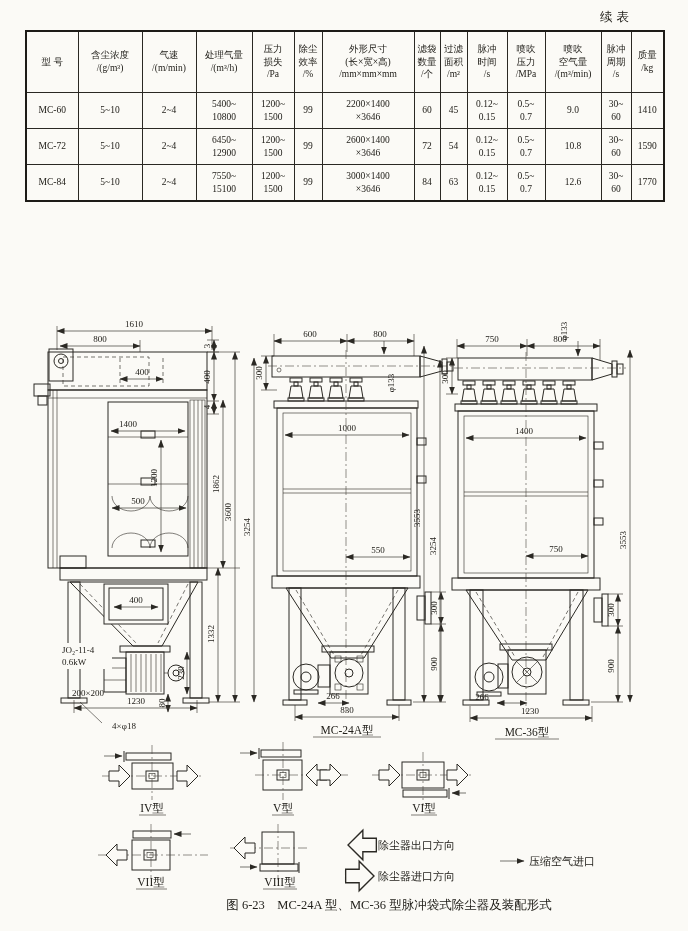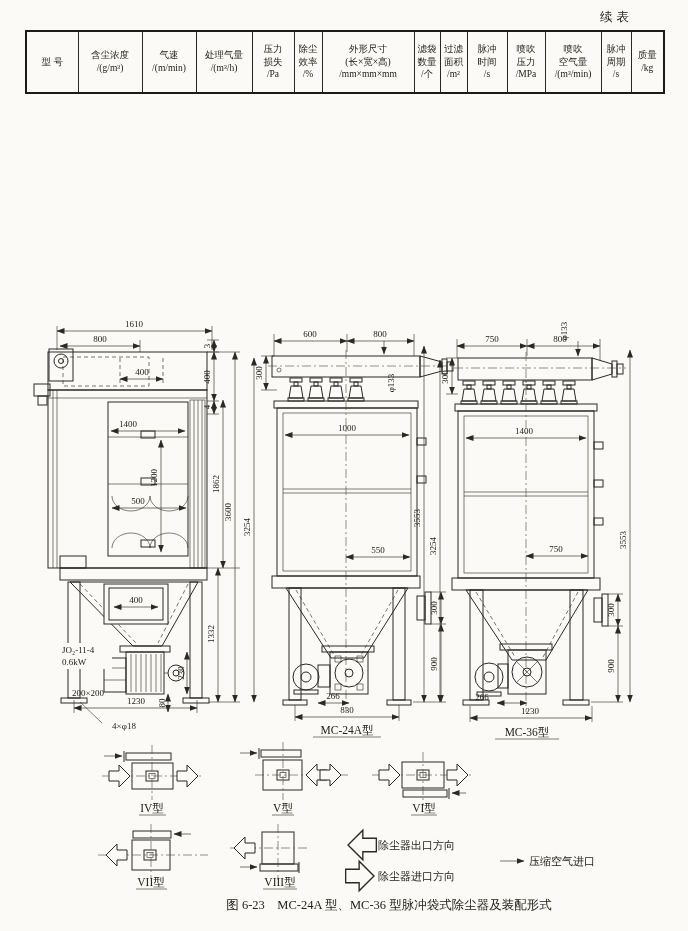--- a/index.html
+++ b/index.html
@@ -101,20 +101,86 @@
 空气量
 /(m³/min)</th>
         <th>脉冲
 周期
 /s</th>
         <th>质量
 /kg</th>
       </tr>
     </thead>
   <tbody>
+      <tr>
+        <td>MC-60</td>
+        <td>5~10</td>
+        <td>2~4</td>
+        <td>5400~
+10800</td>
+        <td>1200~
+1500</td>
+        <td>99</td>
+        <td>2200×1400
+×3646</td>
+        <td>60</td>
+        <td>45</td>
+        <td>0.12~
+0.15</td>
+        <td>0.5~
+0.7</td>
+        <td>9.0</td>
+        <td>30~
+60</td>
+        <td>1410</td>
+      </tr>
+      <tr>
+        <td>MC-72</td>
+        <td>5~10</td>
+        <td>2~4</td>
+        <td>6450~
+12900</td>
+        <td>1200~
+1500</td>
+        <td>99</td>
+        <td>2600×1400
+×3646</td>
+        <td>72</td>
+        <td>54</td>
+        <td>0.12~
+0.15</td>
+        <td>0.5~
+0.7</td>
+        <td>10.8</td>
+        <td>30~
+60</td>
+        <td>1590</td>
+      </tr>
+      <tr>
+        <td>MC-84</td>
+        <td>5~10</td>
+        <td>2~4</td>
+        <td>7550~
+15100</td>
+        <td>1200~
+1500</td>
+        <td>99</td>
+        <td>3000×1400
+×3646</td>
+        <td>84</td>
+        <td>63</td>
+        <td>0.12~
+0.15</td>
+        <td>0.5~
+0.7</td>
+        <td>12.6</td>
+        <td>30~
+60</td>
+        <td>1770</td>
+      </tr>
     </tbody>
 </table>
 
 <svg class="draw" width="688" height="931" viewBox="0 0 688 931">
   <defs>
     <marker id="ar" markerWidth="8" markerHeight="6" refX="7.5" refY="3" orient="auto-start-reverse" markerUnits="userSpaceOnUse">
       <path d="M0,0 L8,3 L0,6 Z" fill="#2b2924"></path>
     </marker>
     <polygon id="fa" points="0,0 -11,-11 -11,-5 -21,-5 -21,5 -11,5 -11,11" fill="#fbfaf6" stroke="#2b2924" stroke-width="1"></polygon>
   </defs>

